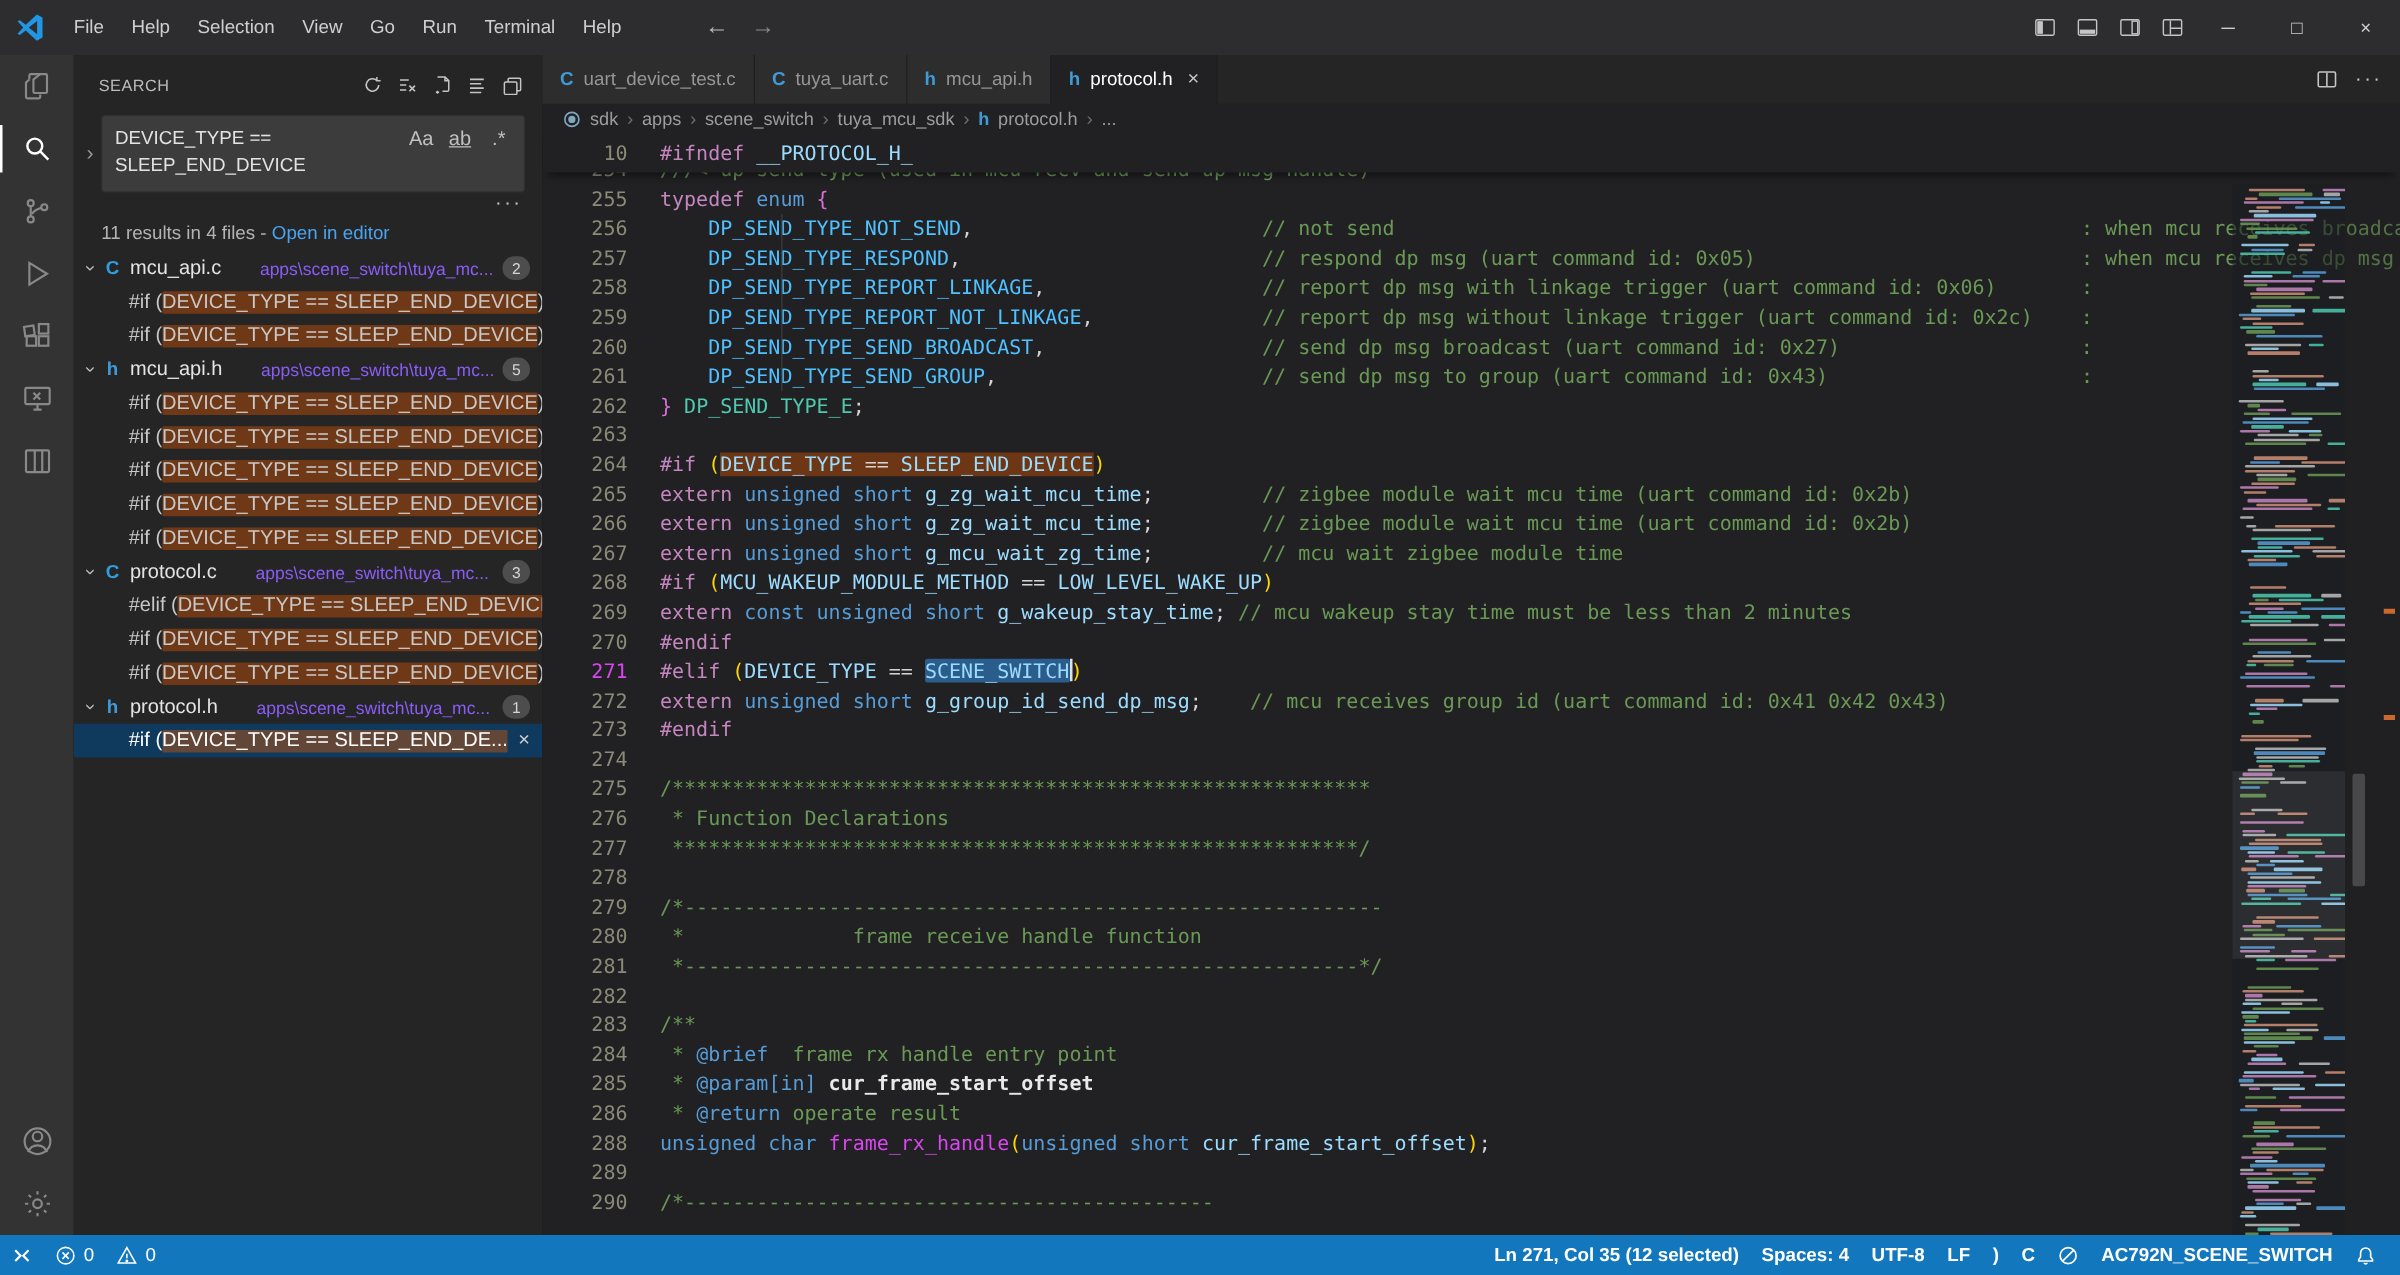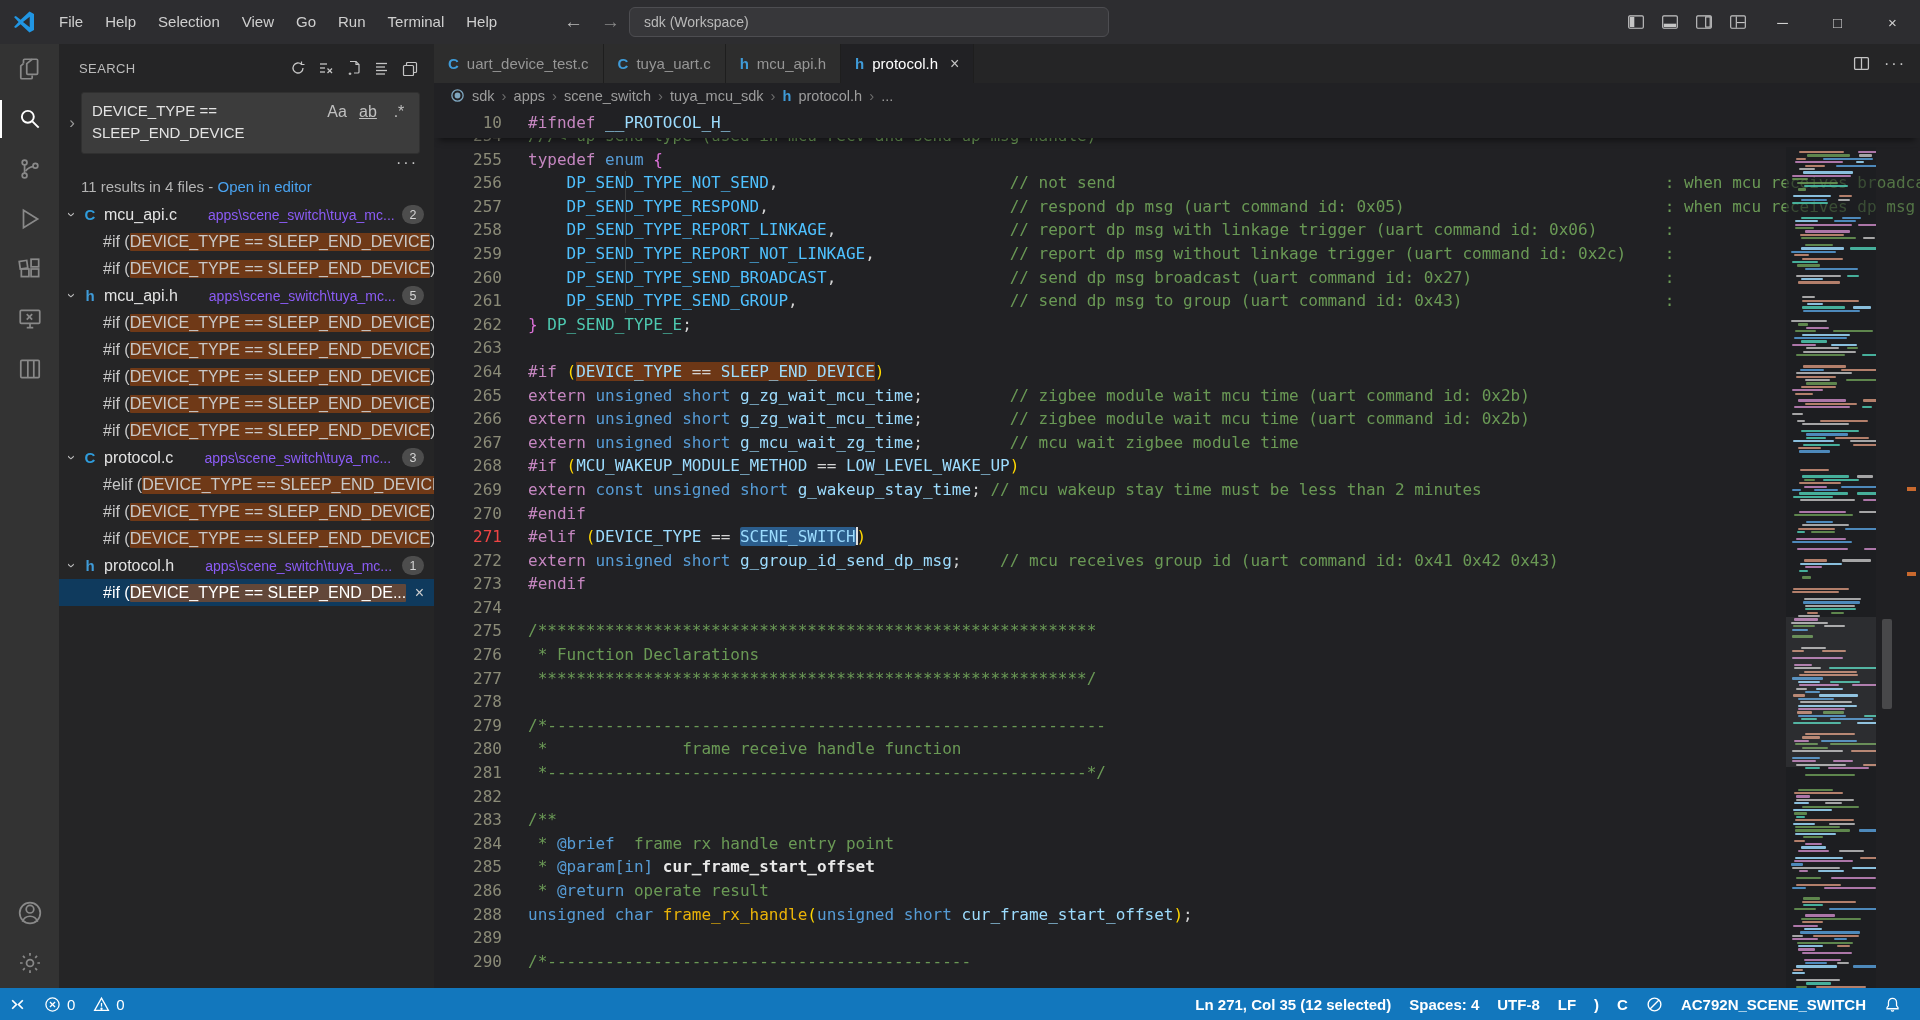--- a/index.html
+++ b/index.html
@@ -69,26 +69,26 @@
   #tab-actions{margin-left:auto;display:flex;align-items:center;gap:14px;padding-right:14px;color:#c5c5c5;}
   #breadcrumb{height:25px;display:flex;align-items:center;font-size:14.5px;color:#9d9d9d;padding-left:16px;gap:7px;flex:none;}
   .bc-sep{color:#6d6d6d;font-size:15px;}
   .bc-hico{color:#3f9bd8;font-weight:bold;}
   #codewrap{position:relative;flex:1;overflow:hidden;}
 
   
   #lines{position:absolute;left:0;top:16px;right:0;}
   .cl{height:23.6px;line-height:23.6px;display:flex;white-space:pre;font-family:"DejaVu Sans Mono",monospace;font-size:16px;position:relative;}
   .cl .ln{width:68px;flex:none;text-align:right;color:#8b8b78;font-size:16px;}
-  .cl .ln.cur-ln{color:#ef4444;}
+  .cl .ln.cur-ln{color:#d946ef;}
   .cl .ct{padding-left:26px;flex:1;min-width:0;position:relative;}
   .guide{position:absolute;left:123px;top:0;bottom:0;width:1px;background:#3c3c3c;}
   .kw{color:#c586c0;} .ty{color:#569cd6;} .mb{color:#4fc1ff;} .vr{color:#9cdcfe;}
   .en{color:#4ec9b0;} .cm{color:#6a9955;} .pc{color:#d4d4d4;} .pa{color:#ffd700;}
-  .bc{color:#da70d6;} .fn{color:#eab308;} .dc{color:#569cd6;} .wt{color:#e8e8e8;font-weight:bold;}
+  .bc{color:#da70d6;} .fn{color:#d946ef;} .dc{color:#569cd6;} .wt{color:#e8e8e8;font-weight:bold;}
   .hl{background:rgba(234,92,0,.38);}
   .sel{background:#2b5d8c;border-radius:2px;}
   .cur{display:inline-block;width:2px;height:18px;background:#e0e0e0;vertical-align:-3px;margin-right:-1px;}
 
   
   #sticky{position:absolute;left:0;right:0;top:0;height:30px;background:#212124;z-index:5;box-shadow:0 7px 7px -5px rgba(0,0,0,.55);}
   #sticky .cl{height:29px;line-height:29px;}
 
   
   #minimap{position:absolute;top:39px;bottom:0;width:90px;right:44px;background:rgba(28,29,32,.62);z-index:6;}
@@ -118,23 +118,20 @@
       <span class="menu-item">Selection</span>
       <span class="menu-item">View</span>
       <span class="menu-item">Go</span>
       <span class="menu-item">Run</span>
       <span class="menu-item">Terminal</span>
       <span class="menu-item">Help</span>
     </div>
   <div id="nav-arrows">
     <span class="nav-arrow">←</span>
     <span class="nav-arrow fwd">→</span>
-  </div>
-  <div id="command-center">
-    <span>sdk (Workspace)</span>
   </div>
   <div id="title-right">
     <span class="layout-ico">
         <svg width="18" height="18" viewBox="0 0 16 16">
           <rect x="1.5" y="2.5" width="13" height="11" rx="1" fill="none" stroke="#c5c5c5"></rect>
           <rect x="2.5" y="3.5" width="4" height="9" fill="#c5c5c5"></rect>
         </svg>
       </span>
     <span class="layout-ico">
         <svg width="18" height="18" viewBox="0 0 16 16">

